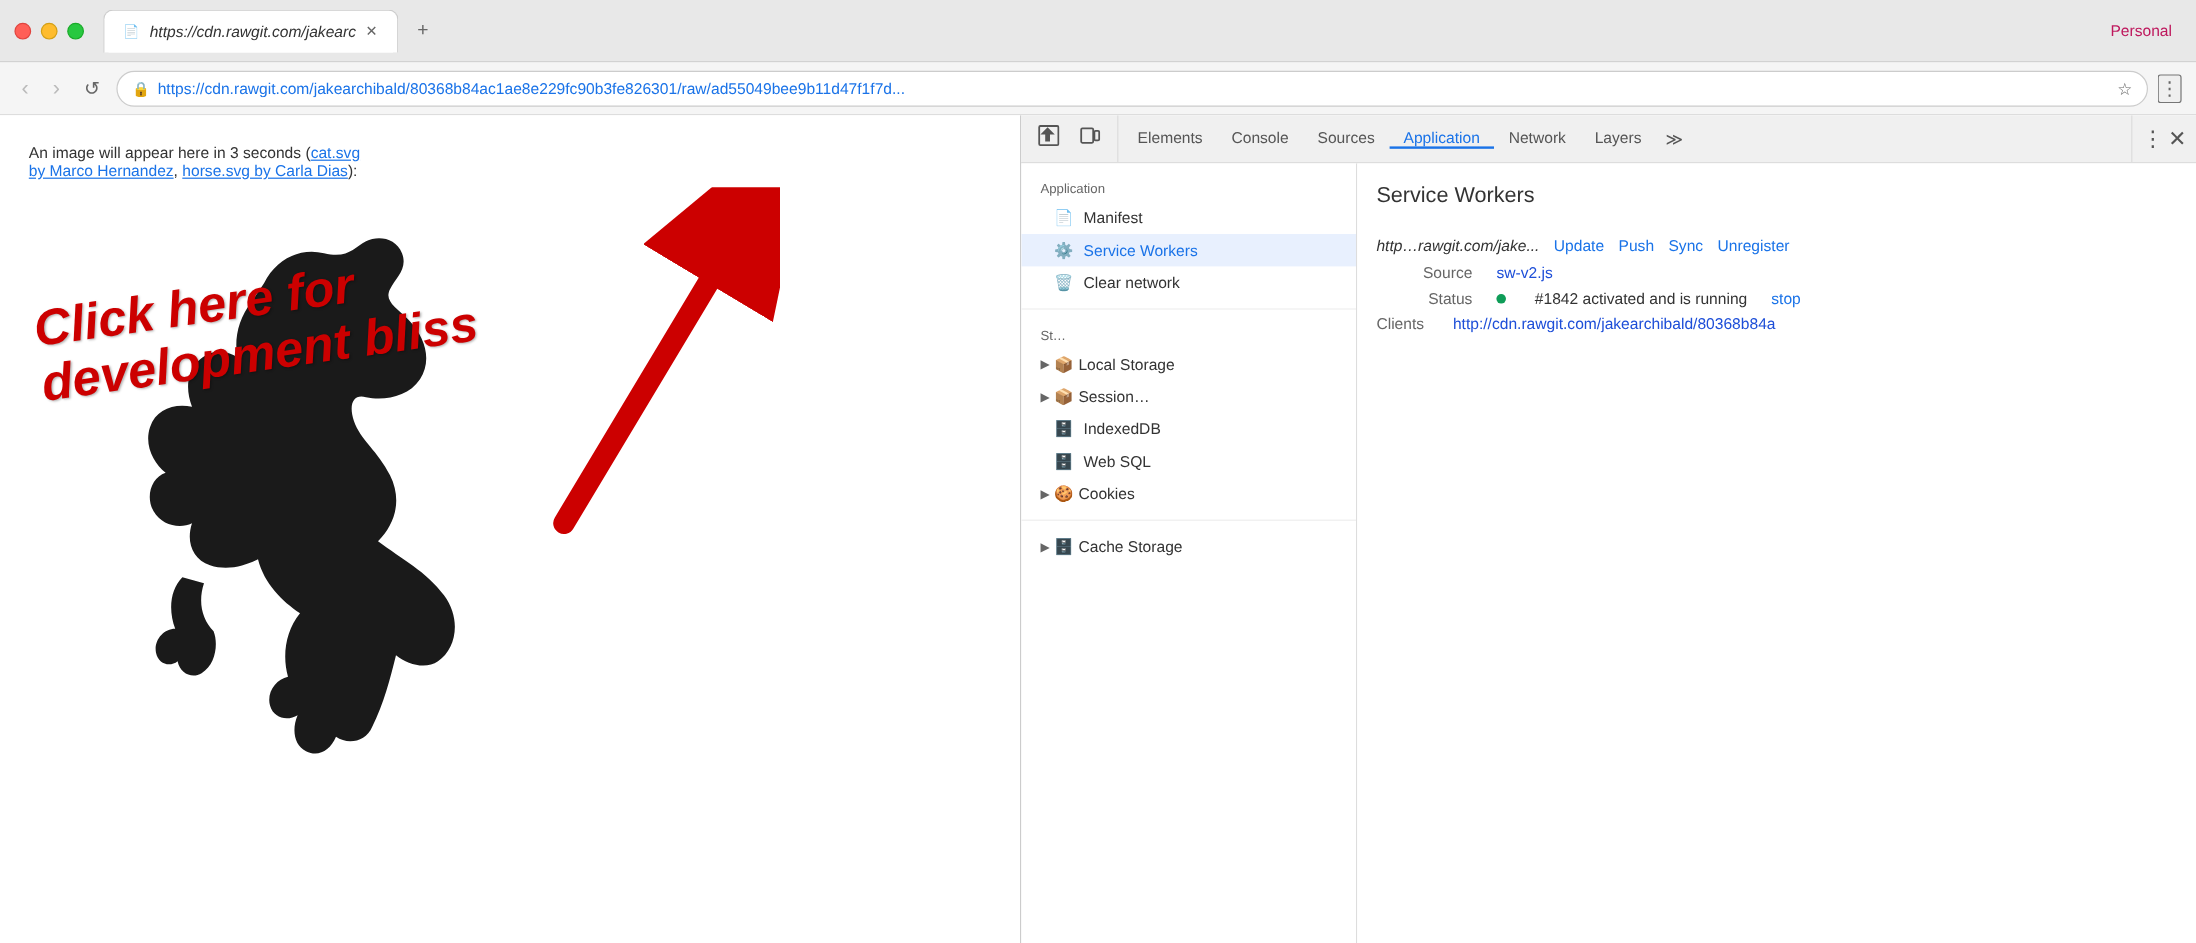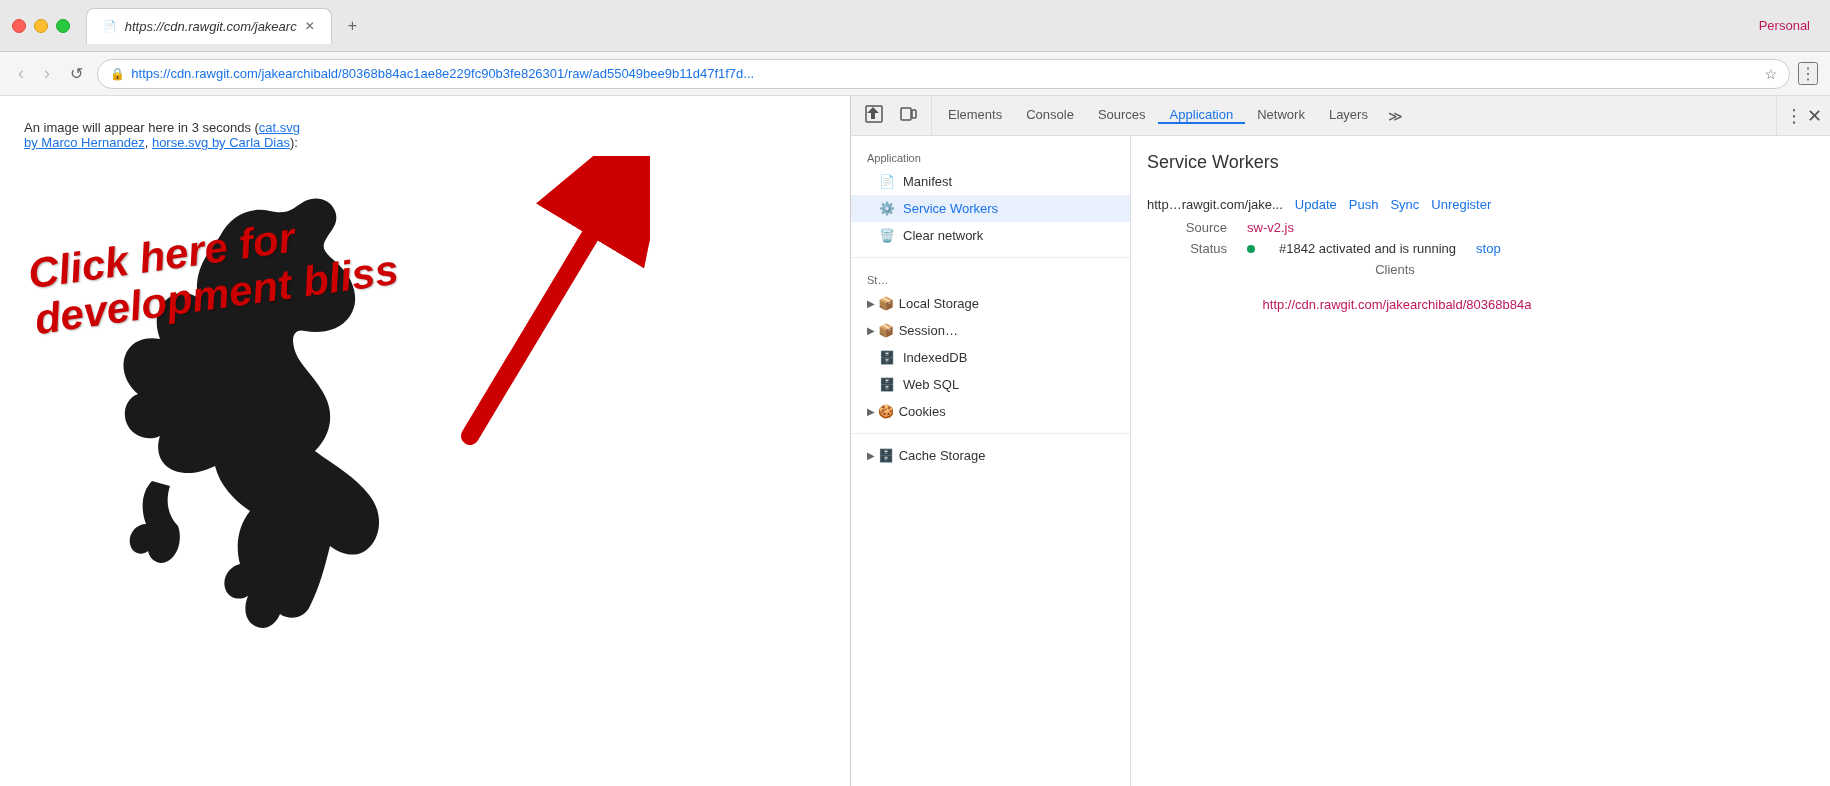--- a/index.html
+++ b/index.html
@@ -78,36 +78,36 @@
     .sw-controls { display: flex; align-items: center; gap: 20px; margin-bottom: 20px; flex-wrap: wrap; }
     .sw-checkbox-group { display: flex; align-items: center; gap: 6px; }
     .sw-checkbox { width: 14px; height: 14px; border: 1px solid #aaa; background: white; }
     .sw-checkbox.checked { background: #1a73e8; border-color: #1a73e8; display: flex; align-items: center; justify-content: center; }
     .sw-checkbox.checked::after { content: '✓'; color: white; font-size: 10px; }
     .sw-label { font-size: 13px; color: #333; }
 
     
     .sw-entry { border: none; padding: 8px 0; }
     .sw-url-row { display: flex; align-items: center; gap: 12px; margin-bottom: 8px; }
-    .sw-url { font-size: 13px; font-weight: 500; color: #333; }
+    .sw-url { font-size: 13px; font-weight: 500; color: #333; font-style: italic; }
     .sw-action-link { font-size: 13px; color: #1a73e8; cursor: pointer; text-decoration: none; }
     .sw-detail-row { display: flex; align-items: center; gap: 20px; margin-bottom: 6px; padding-left: 0; }
     .sw-detail-label { font-size: 13px; color: #666; width: 80px; text-align: right; }
     .sw-detail-value { font-size: 13px; color: #333; }
-    .sw-detail-link { font-size: 13px; color: #be185d; cursor: pointer; }
+    .sw-detail-link { font-size: 13px; color: #1d4ed8; cursor: pointer; }
     .status-dot { width: 8px; height: 8px; border-radius: 50%; background: #0f9d58; display: inline-block; margin-right: 4px; }
 
     
     .overlay-annotation { position: absolute; top: 0; left: 0; width: 100%; height: 100%; pointer-events: none; overflow: hidden; }
     .click-here-text { position: absolute; top: 130px; left: 30px; font-size: 42px; font-weight: 900; color: #cc0000; font-style: italic; transform: rotate(-8deg); font-family: 'Comic Sans MS', cursive, sans-serif; text-shadow: 1px 1px 2px rgba(0,0,0,0.3); line-height: 1.1; white-space: nowrap; }
 
     
     .red-arrow { position: absolute; top: 60px; left: 250px; }
 
-    .clients-row { font-size: 13px; color: #555; margin-top: 4px; white-space: nowrap; overflow: hidden; text-overflow: ellipsis; max-width: 500px; flex-direction: column; }
+    .clients-row { font-size: 13px; color: #555; margin-top: 4px; white-space: nowrap; overflow: hidden; text-overflow: ellipsis; max-width: 500px; }
     .clients-label { color: #666; margin-right: 4px; }
   </style>
 </head>
 <body>
 
 <div class="browser-window">
 
   <div class="title-bar">
     <div class="traffic-lights">
       <div class="traffic-light red"></div>

